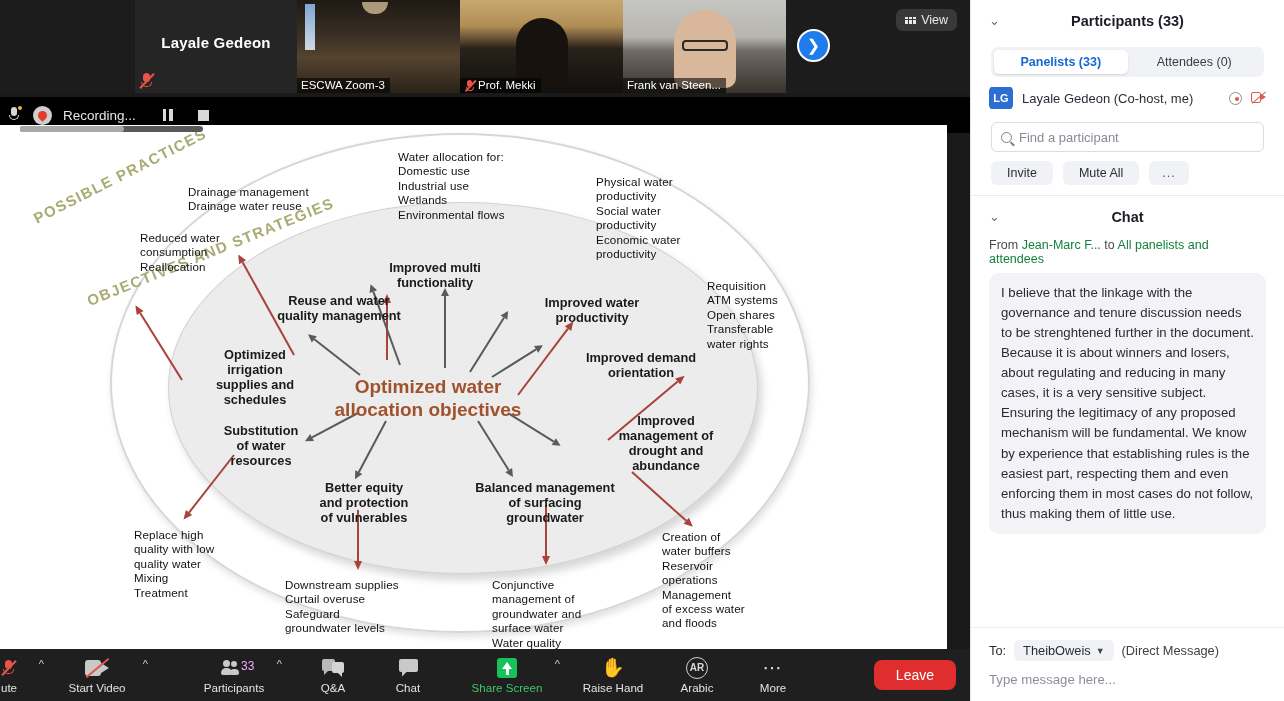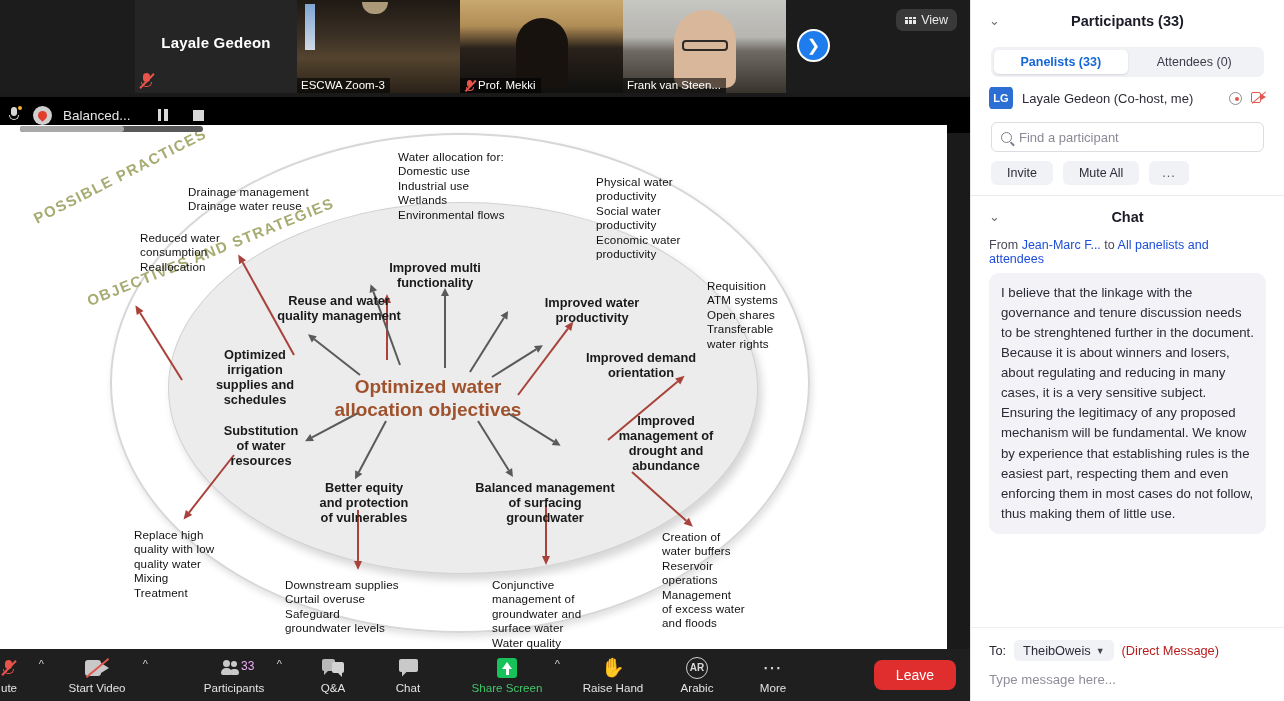--- a/index.html
+++ b/index.html
@@ -387,41 +387,41 @@
   .pill.dots { padding: 5px 13px; color:#55555f; letter-spacing:1px; }
 
   #chat-head {
     position: relative; height: 42px;
     display:flex; align-items:center; justify-content:center;
   }
   #chat-head .title { font-size: 14.5px; font-weight: bold; color: #1c1c28; }
 
   #chat-body { padding: 0 18px; }
   #chat-meta { font-size: 12.5px; color: #4a4a56; margin-bottom: 7px; }
-  #chat-meta .lnk { color: #1d4ed8; }
+  #chat-meta .lnk { color: #15803d; }
   #chat-bubble {
     background: #f2f2f7; border-radius: 10px;
     padding: 10px 12px;
     font-size: 13.2px; line-height: 1.52; color: #2b2b36;
   }
 
   #chat-footer {
     position: absolute; left: 0; bottom: 0;
     width: 314px; padding: 12px 18px 14px 18px;
     border-top: 1px solid #ededf1; background: #fff;
   }
   #to-row { display: flex; align-items: center; gap: 8px; font-size: 12.8px; }
   #to-label { color: #2c2c38; }
   #to-select {
     background: #f1f2f6; border-radius: 5px;
     padding: 3px 9px; display: flex; align-items: center; gap: 5px;
     color: #2c2c38; font-size: 12.8px;
   }
   #to-select .cd { font-size: 9px; color:#44444f; }
-  #direct-msg { color: #b91c1c; font-size: 12.8px; }
+  #direct-msg { color: #404040; font-size: 12.8px; }
   #msg-input { margin-top: 11px; color: #8e8e9a; font-size: 13.2px; }
 </style>
 </head>
 <body>
 
 <div id="app">
 
   <div id="meeting">
 
     <div id="filmstrip">
@@ -483,21 +483,21 @@
 
     <div id="recording-bar">
       <span class="rec-mic">
         <span class="m"></span>
           <span class="s"></span>
           <span class="dot"></span>
       </span>
       <span class="rec-drop">
           <i></i>
         </span>
-      <span id="recording-label">Balanced...</span>
+      <span id="recording-label">Recording...</span>
       <span class="rec-pause">
           <i></i>
           <i></i>
         </span>
       <span class="rec-stop"></span>
     </div>
 
     <div id="shared-screen">
       <div id="slide">
 

